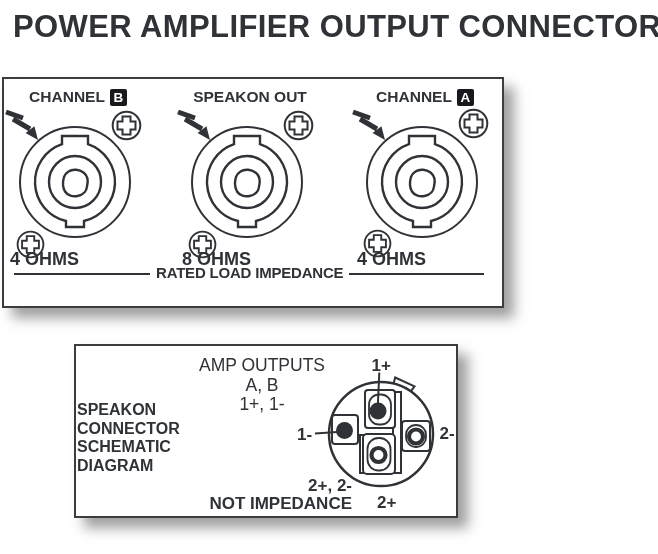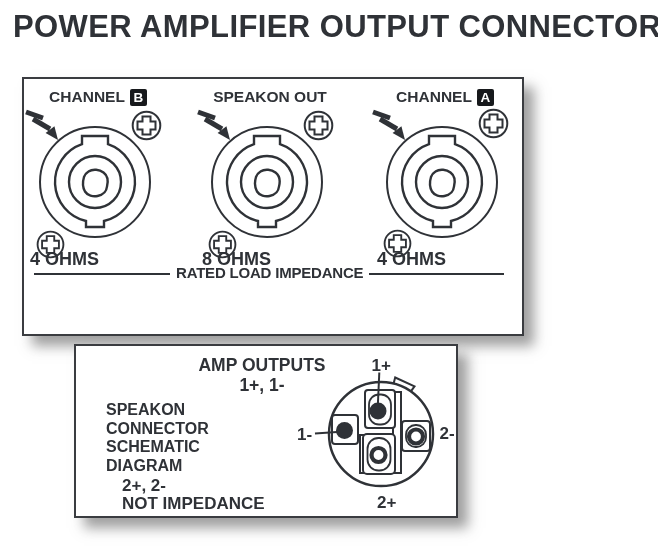--- a/index.html
+++ b/index.html
@@ -14,21 +14,21 @@
     font-family:"Liberation Sans","DejaVu Sans",sans-serif;color:var(--ink);
   }
   .title{
     position:absolute;left:13px;top:9px;width:640px;
     font-size:31px;font-weight:bold;letter-spacing:0.4px;line-height:36px;white-space:nowrap;
   }
   .panel{
     position:absolute;background:#fff;border:2px solid var(--panel_border);
     box-shadow:10px 10px 12px rgba(80,80,80,0.55);box-sizing:border-box;
   }
-  .panel1{left:22px;top:77px;width:502px;height:259px;padding-left:36px;}
+  .panel1{left:2px;top:77px;width:502px;height:231px;padding-left:36px;}
   .panel2{left:74px;top:344px;width:384px;height:174px;}
 
   .conn-group{position:absolute;top:0;width:170px;height:225px;}
   .conn-label{
     position:absolute;top:9px;left:-11px;width:170px;height:18px;
     display:flex;align-items:center;justify-content:center;gap:5px;
     font-size:15.5px;font-weight:bold;white-space:nowrap;
   }
   .badge{
     width:17px;height:17px;background:var(--badge_bg);color:var(--badge_text);
@@ -50,28 +50,28 @@
   .rule{border-top:2px solid var(--ink);height:0;margin-top:8px;}
   .rule-l{width:136px;flex:none;}
   .rule-r{flex:1;}
   .impedance-text{
     margin:0 6px;font-size:15px;font-weight:bold;line-height:16px;
     letter-spacing:-0.2px;white-space:nowrap;
   }
 
   .side-label{
     position:absolute;left:1px;top:55px;width:130px;
-    font-size:16px;font-weight:bold;line-height:18.5px;white-space:pre-line;padding-left:29px;
+    font-size:16px;font-weight:bold;line-height:18.5px;white-space:pre-line;
   }
   .center-block{
     position:absolute;left:96px;top:10px;width:180px;text-align:center;
-    font-size:17.5px;font-weight:bold;line-height:19.5px;
+    font-size:17.5px;font-weight:normal;line-height:19.5px;
   }
   .bottom-block{
-    position:absolute;left:46px;top:131px;width:230px;text-align:left;
+    position:absolute;left:46px;top:131px;width:230px;text-align:right;
     font-size:17px;font-weight:bold;line-height:17.5px;
   }
   .schematic{position:absolute;left:212px;top:0;}
   .schematic text{font-family:"Liberation Sans","DejaVu Sans",sans-serif;font-weight:bold;font-size:17px;fill:currentColor;}
 </style>
 </head>
 <body>
 
 <div class="page">
 
@@ -168,20 +168,21 @@
 
   <div class="panel panel2">
 
     <div class="side-label">SPEAKON
 CONNECTOR
 SCHEMATIC
 DIAGRAM</div>
 
     <div class="center-block">
       <div>AMP OUTPUTS</div>
+      <div>A, B</div>
       <div>1+, 1-</div>
     </div>
 
     <div class="bottom-block">
       <div>2+, 2-</div>
       <div>NOT IMPEDANCE</div>
     </div>
 
     <svg class="schematic" width="172" height="168" viewBox="0 0 172 168">
 

